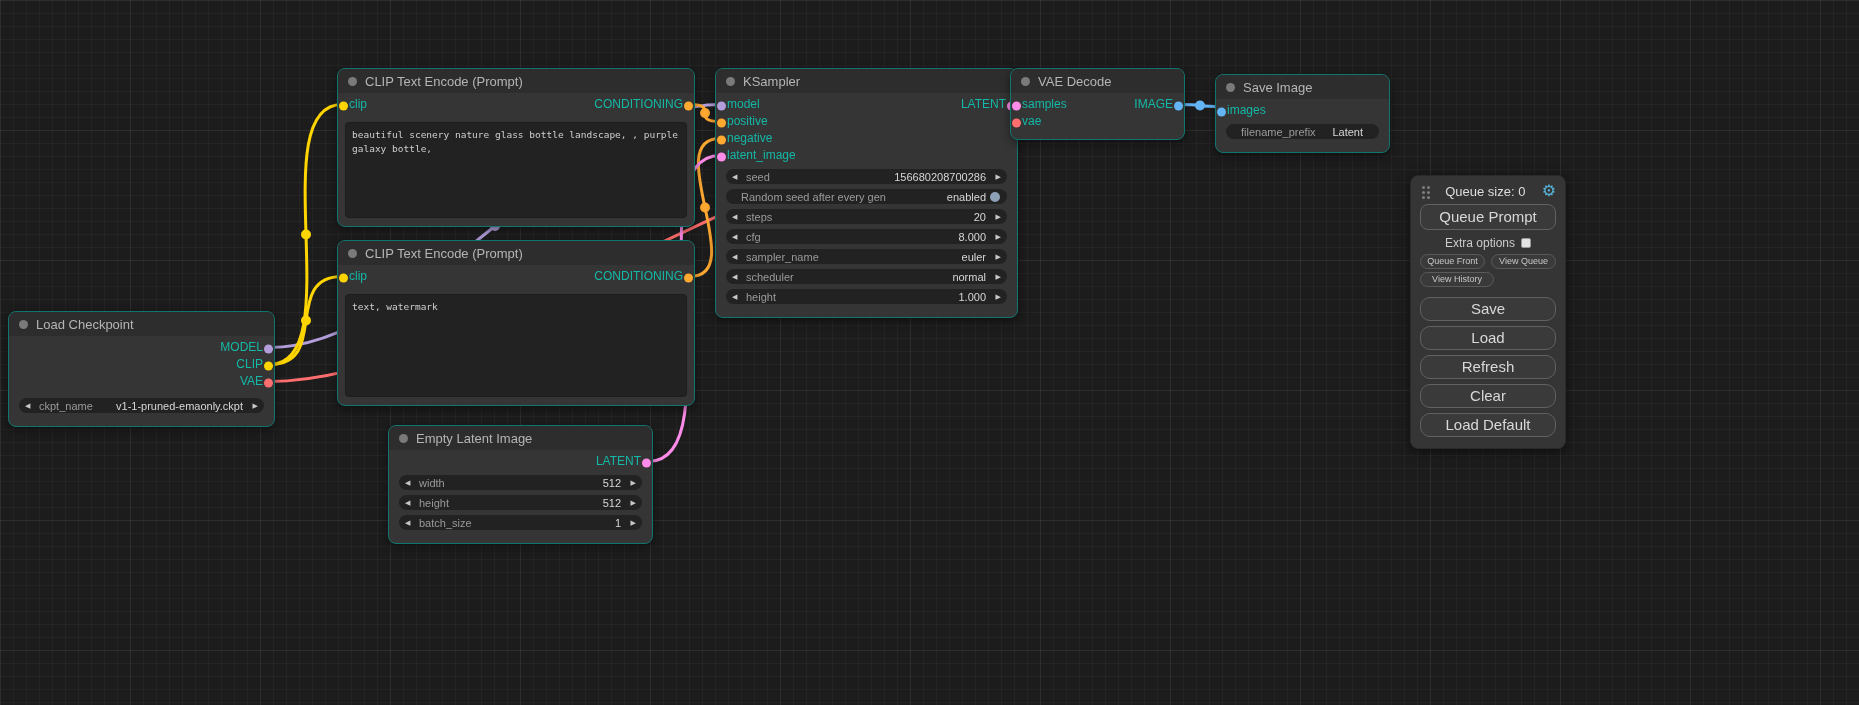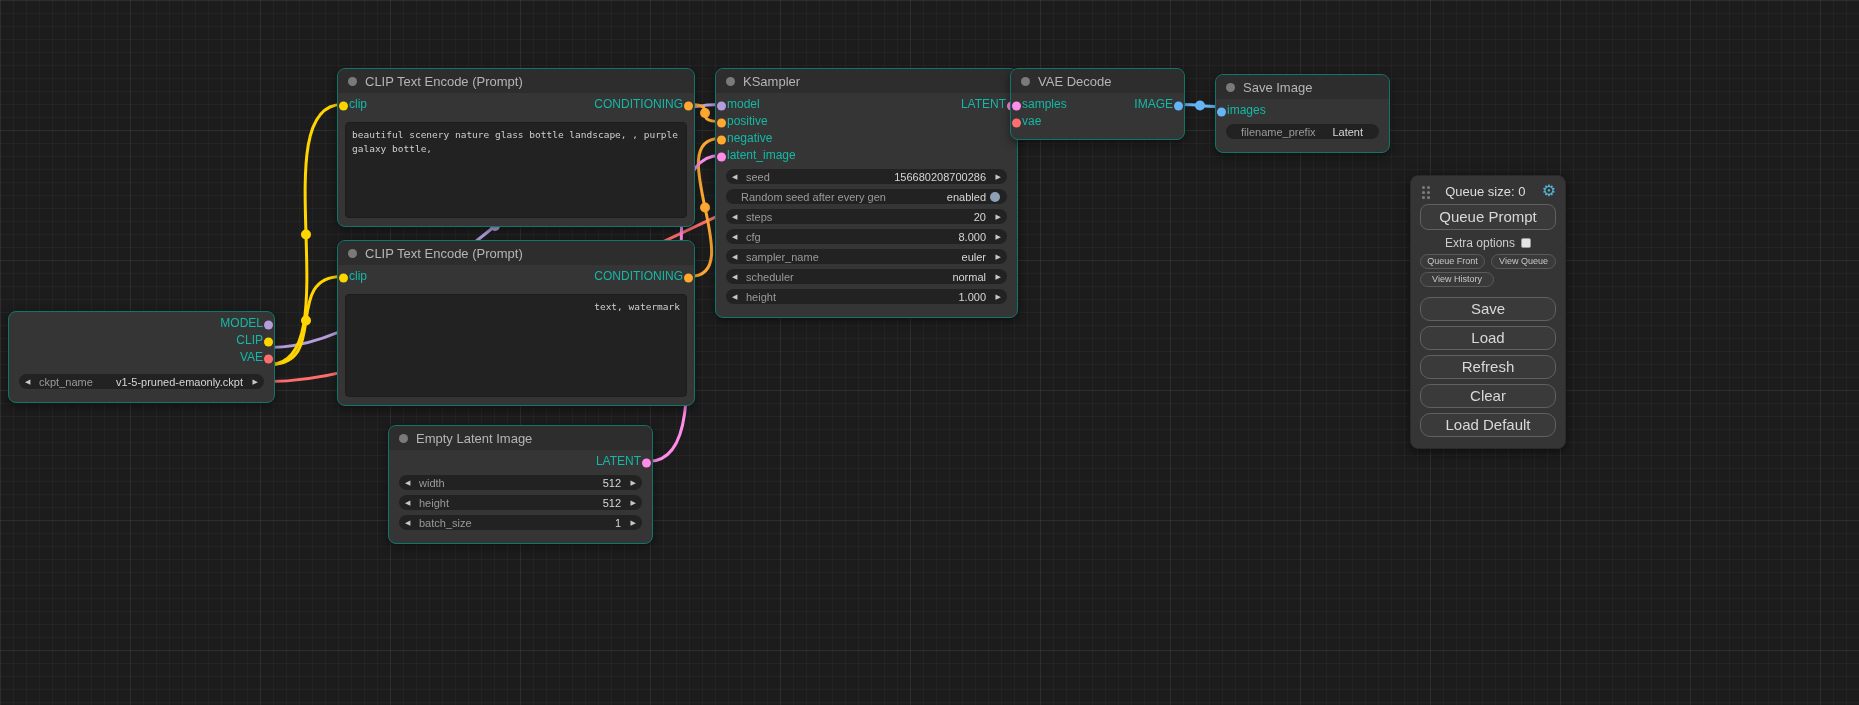--- a/index.html
+++ b/index.html
@@ -105,38 +105,42 @@
   <circle cx="684" cy="308.5" r="5" fill="#FF8CE9"></circle>
 
   <path d="M977,104.5 C1002,104.5 990,104.5 1015,104.5" fill="none" stroke-width="3" stroke="#FF8CE9"></path>
   <circle cx="996" cy="104.5" r="5" fill="#FF8CE9"></circle>
 
   <path d="M1180,104.5 C1205,104.5 1195,106.5 1220,106.5" fill="none" stroke-width="3" stroke="#64B5F6"></path>
   <circle cx="1200" cy="105.5" r="5" fill="#64B5F6"></circle>
 </svg>
 
 <div class="node" style="left:8px;top:311px;width:267px;">
+  <div class="node-header">
+    <span class="collapse-dot"></span>
+    <span class="node-title">Load Checkpoint</span>
+  </div>
   <div class="node-body">
     <div class="row">
       <span class="out-label">MODEL</span>
       <span class="dot out-dot" style="background-color: rgb(179, 157, 219);"></span>
     </div>
     <div class="row">
       <span class="out-label">CLIP</span>
       <span class="dot out-dot" style="background-color: rgb(255, 213, 0);"></span>
     </div>
     <div class="row">
       <span class="out-label">VAE</span>
       <span class="dot out-dot" style="background-color: rgb(255, 110, 110);"></span>
     </div>
     <div class="widgets" style="margin-top:7px;">
       <div class="widget">
         <span class="warrow">◀</span>
         <span class="wname">ckpt_name</span>
-        <span class="wval">v1-5-pruned-emaonly.ckpt</span>
+        <span class="wval">v1-1-pruned-emaonly.ckpt</span>
         <span class="warrow r">▶</span>
       </div>
     </div>
   </div>
 </div>
 
 <div class="node" style="left:337px;top:68px;width:358px;">
   <div class="node-header">
     <span class="collapse-dot"></span>
     <span class="node-title">CLIP Text Encode (Prompt)</span>
@@ -157,21 +161,21 @@
     <span class="collapse-dot"></span>
     <span class="node-title">CLIP Text Encode (Prompt)</span>
   </div>
   <div class="node-body">
     <div class="row">
       <span class="dot in-dot" style="background-color: rgb(255, 213, 0);"></span>
       <span>clip</span>
       <span class="out-label">CONDITIONING</span>
       <span class="dot out-dot" style="background-color: rgb(255, 169, 49);"></span>
     </div>
-    <textarea class="prompt" style="height: 103px; text-align: right;">text, watermark</textarea>
+    <textarea class="prompt" style="height: 103px;">text, watermark</textarea>
   </div>
 </div>
 
 <div class="node" style="left:388px;top:425px;width:265px;">
   <div class="node-header">
     <span class="collapse-dot"></span>
     <span class="node-title">Empty Latent Image</span>
   </div>
   <div class="node-body">
     <div class="row">

